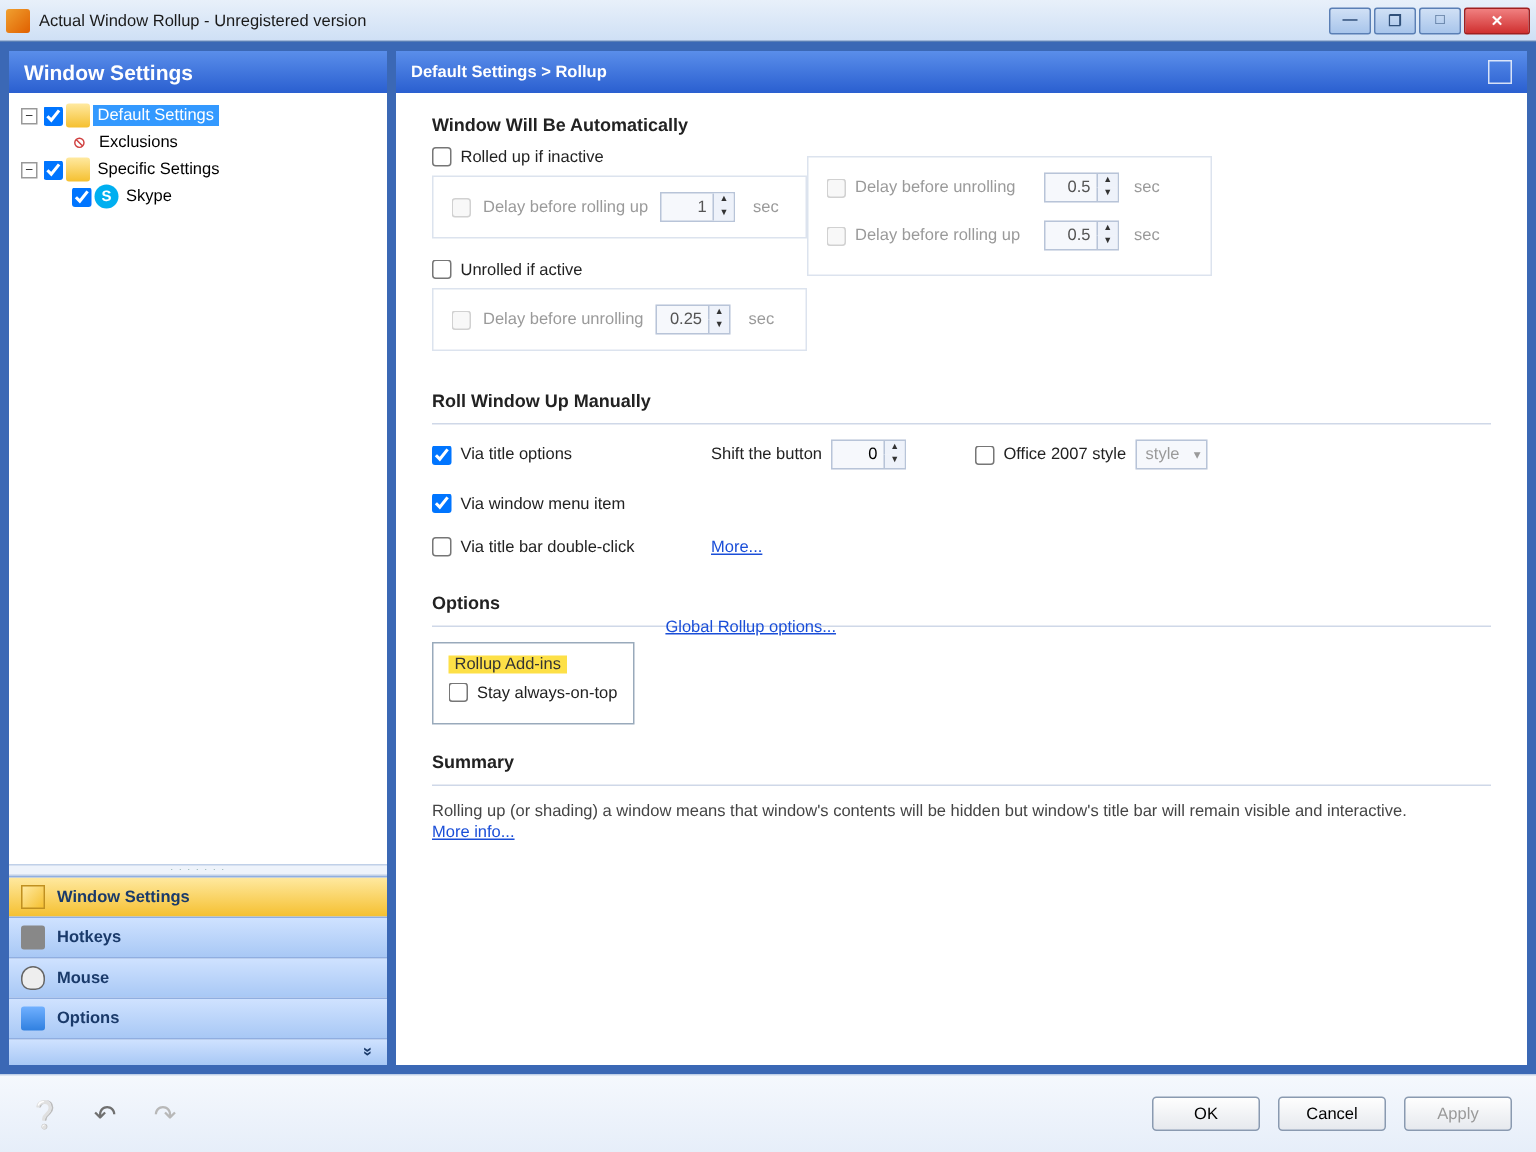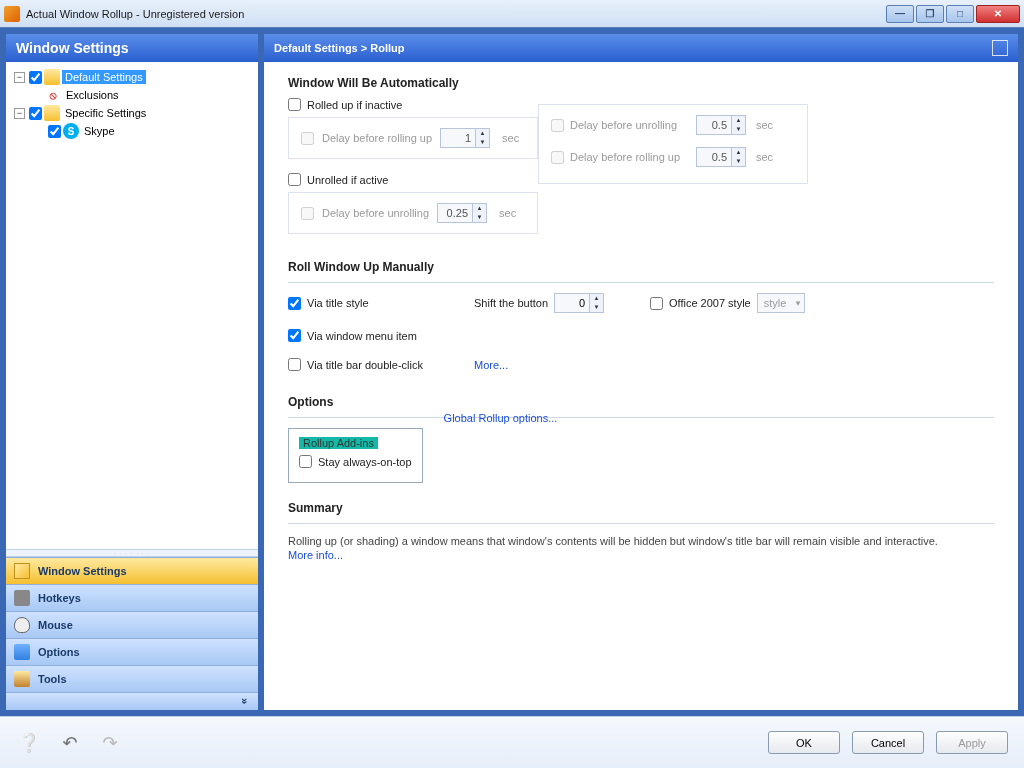--- a/index.html
+++ b/index.html
@@ -74,24 +74,24 @@
 .col { flex:0 0 auto; }
 
 .spin { display:inline-flex; align-items:stretch; border:1px solid #b8c4d8; background:#f6f8fc; height:20px; }
 .spin input { width:34px; border:none; background:transparent; text-align:right; padding:0 4px; font-size:11px; }
 .spin .btns { display:flex; flex-direction:column; width:14px; }
 .spin .btns div { flex:1; font-size:6px; text-align:center; line-height:9px; border-left:1px solid #b8c4d8; background:#eef2fa; cursor:pointer; }
 .unit { color:#9a9a9a; margin-left:4px; }
 
 .grid3 { display:grid; grid-template-columns: 170px 160px auto; gap:10px 16px; align-items:center; }
 
-.lnk { color:#1a4ed8; cursor:pointer; }
+.lnk { color:#1a4ed8; text-decoration:underline; cursor:pointer; }
 
 .fieldset { border:1px solid #9ab; padding:8px 10px 8px 10px; display:inline-block; margin-right:18px; vertical-align:top; }
-.fieldset .legend { font-size:11px; color:#333; margin: -14px 0 6px 0; background:#14b8a6; display:inline-block; padding:0 4px; }
+.fieldset .legend { font-size:11px; color:#333; margin: -14px 0 6px 0; background:#fde047; display:inline-block; padding:0 4px; }
 
 .select { border:1px solid #b8c4d8; background:#f6f8fc; height:20px; padding:0 18px 0 6px; color:#9a9a9a; position:relative; display:inline-flex; align-items:center; min-width:48px; }
 .select::after { content:"▾"; position:absolute; right:4px; color:#9a9a9a; font-size:9px; }
 
 .summary-text { color:#444; line-height:1.4; }
 
 
 .bottombar { height:52px; background: linear-gradient(#f5f8fd,#e6eef9); border-top:1px solid #c0d0e8; display:flex; align-items:center; padding: 0 16px; gap:12px; }
 .bottombar .spacer { flex:1; }
 .iconbtn { width:28px; height:28px; display:flex; align-items:center; justify-content:center; font-size:18px; cursor:pointer; }
@@ -158,24 +158,20 @@
           <span class="navbtn-icon kbd"></span>
           <span>Hotkeys</span>
         </div>
         <div class="navbtn inactive">
           <span class="navbtn-icon mouse"></span>
           <span>Mouse</span>
         </div>
         <div class="navbtn inactive">
           <span class="navbtn-icon opt"></span>
           <span>Options</span>
-        </div>
-        <div class="navbtn inactive">
-          <span class="navbtn-icon tools"></span>
-          <span>Tools</span>
         </div>
         <div class="navexpand"></div>
       </div>
     </div>
 
     <div class="rightpane">
       <div class="rightheader">
         <span>Default Settings &gt; Rollup</span>
         <span class="spacer"></span>
         <span class="restorepanel"></span>
@@ -251,21 +247,21 @@
           </div>
         </div>
 
         <div style="height:12px"></div>
 
         <div class="section-title">Roll Window Up Manually</div>
         <div class="section-sep"></div>
         <div class="grid3">
           <div class="row">
             <input type="checkbox" class="chk" checked="" style="">
-            <span class="lbl">Via title style</span>
+            <span class="lbl">Via title options</span>
           </div>
           <div class="row">
             <span class="lbl">Shift the button</span>
             <span class="spin">
               <input value="0" style="">
               <span class="btns">
                   <div>▲</div>
                   <div>▼</div>
                 </span>
             </span>

